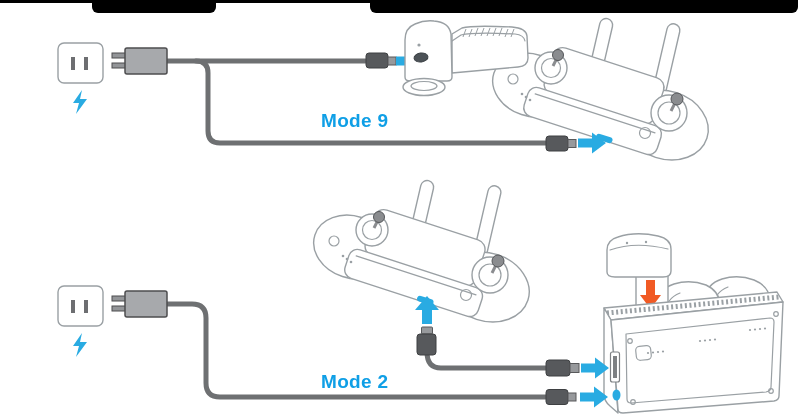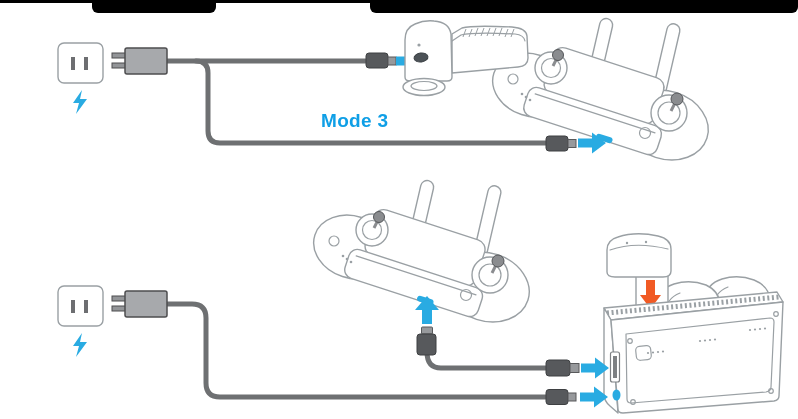--- a/index.html
+++ b/index.html
@@ -188,19 +188,20 @@
 
     <rect class="conn" x="546" y="389.5" width="22" height="15" rx="3"></rect>
     <rect class="tip" x="568" y="393" width="8" height="8"></rect>
     <g>
       <rect class="arrow" x="580" y="392.5" width="14" height="9"></rect>
       <polygon class="arrow" points="594,386.5 608,397 594,407.5"></polygon>
     </g>
   </g>
 </svg>
 
-<div class="mode-label" style="left:321px;top:110px;">Mode 3</div>
+<div class="mode-label" style="left:321px;top:110px;">Mode 9</div>
+<div class="mode-label" style="left:321px;top:371px;">Mode 2</div>
 
 <div class="art" style="left:0;top:0;width:798px;height:3px;"></div>
 <div class="art rb" style="left:92px;top:0;width:124px;height:13px;"></div>
 <div class="art rb" style="left:370px;top:0;width:428px;height:13px;"></div>
 
 </div>
 
 </body></html>

